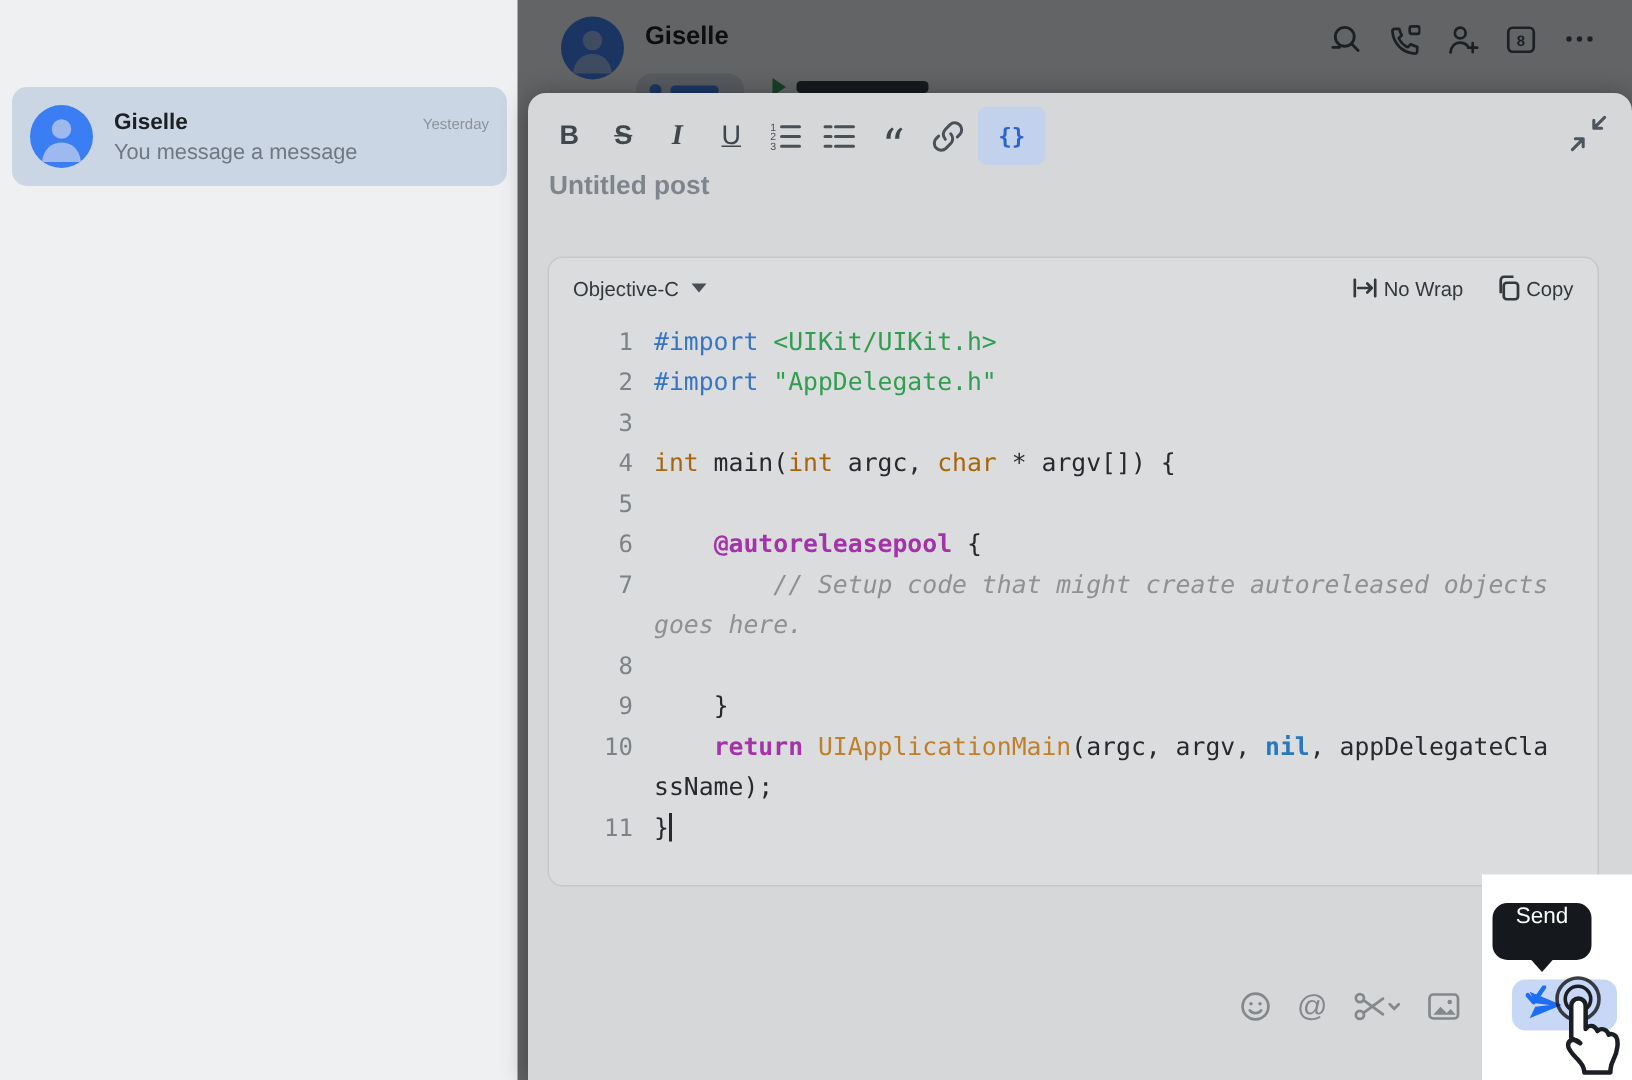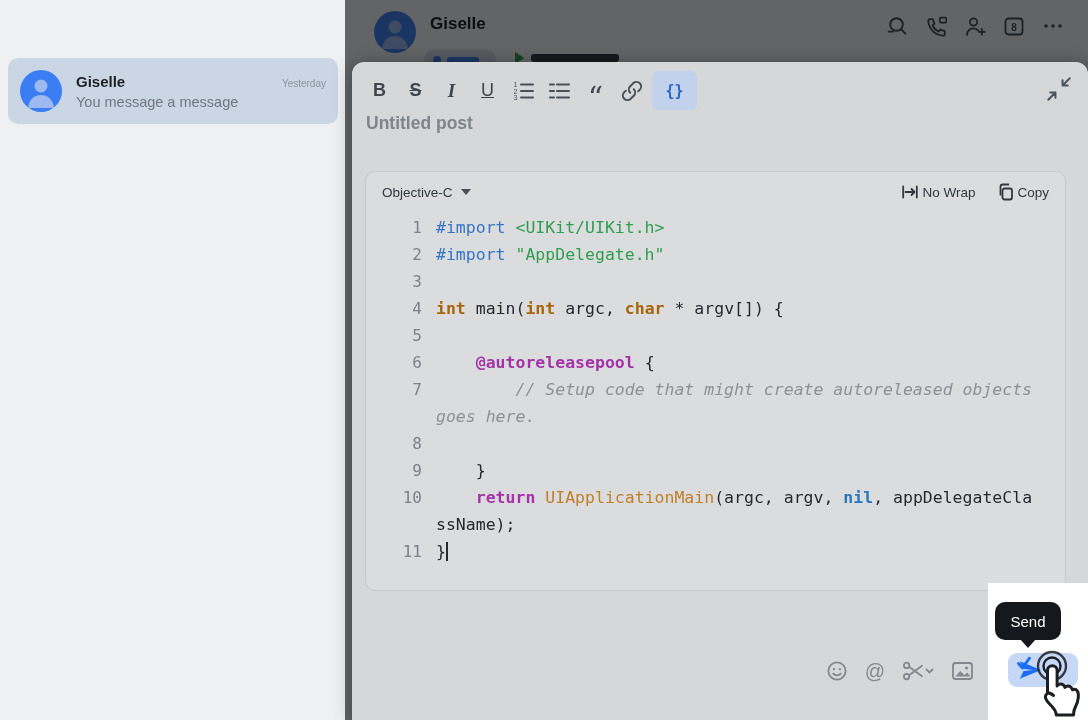--- a/index.html
+++ b/index.html
@@ -57,38 +57,38 @@
   .lang-caret{width:0;height:0;border-left:5px solid transparent;border-right:5px solid transparent;border-top:6px solid #4a4f55;}
   .code-header .spacer{flex:1;}
   .hdr-tool{display:flex;align-items:center;gap:3px;font-size:13.5px;color:#33383e;}
   .hdr-tool + .hdr-tool{margin-left:22px;}
   .code-body{padding:6px 8px 0 12px;font-family:"DejaVu Sans Mono",monospace;font-size:16.5px;line-height:27px;color:var(--code-text);}
   .code-line{display:flex;}
   .ln{width:44px;flex:none;text-align:right;margin-right:14px;color:#7d8288;font-size:16px;}
   .lt{width:598px;white-space:pre-wrap;word-break:break-all;min-height:27px;}
   .tk-pre{color:var(--preproc-blue);}
   .tk-str{color:var(--string-green);}
-  .tk-kw{color:var(--keyword-orange);font-weight:700;}
+  .tk-kw{color:var(--keyword-orange);font-weight:400;}
   .tk-typ{color:var(--type-orange);}
   .tk-kp{color:var(--magenta);font-weight:700;}
   .tk-pl{color:var(--magenta);}
   .tk-nil{color:var(--nil-blue);font-weight:700;}
   .tk-cm{color:var(--comment-gray);font-style:italic;}
   .tk-caret{display:inline-block;width:2px;height:19px;background:#26292d;vertical-align:-4px;}
 
   
   .spotlight{position:absolute;right:0;bottom:0;width:100px;height:137px;background:var(--spotlight);}
   .attach-row{position:absolute;bottom:38px;right:114px;display:flex;align-items:center;gap:17px;color:#84888d;}
   .aicon{display:flex;align-items:center;justify-content:center;}
   .at-glyph{font-size:20px;font-weight:500;line-height:22px;}
   .send-pill{position:absolute;right:10px;bottom:33px;width:70px;height:34px;border-radius:9px;background:var(--send-pill);}
   .send-pill svg{position:absolute;left:9px;top:4px;}
   .send-check{position:absolute;right:14px;bottom:8px;}
   .tooltip{position:absolute;right:27px;bottom:80px;min-width:66px;height:38px;background:var(--tooltip-bg);
-    border-radius:10px;display:flex;align-items:center;justify-content:center;color:#fff;font-size:15px;font-weight:500;}
+    border-radius:10px;display:flex;justify-content:center;color:#fff;font-size:15px;font-weight:500;}
   .tooltip:after{content:"";position:absolute;left:50%;transform:translateX(-50%);bottom:-8px;
     border-left:8px solid transparent;border-right:8px solid transparent;border-top:9px solid var(--tooltip-bg);}
   .hand{position:absolute;left:680px;top:588px;z-index:20;}
 </style>
 </head>
 <body>
 
 <div class="app">
 
   <div class="sidebar">

